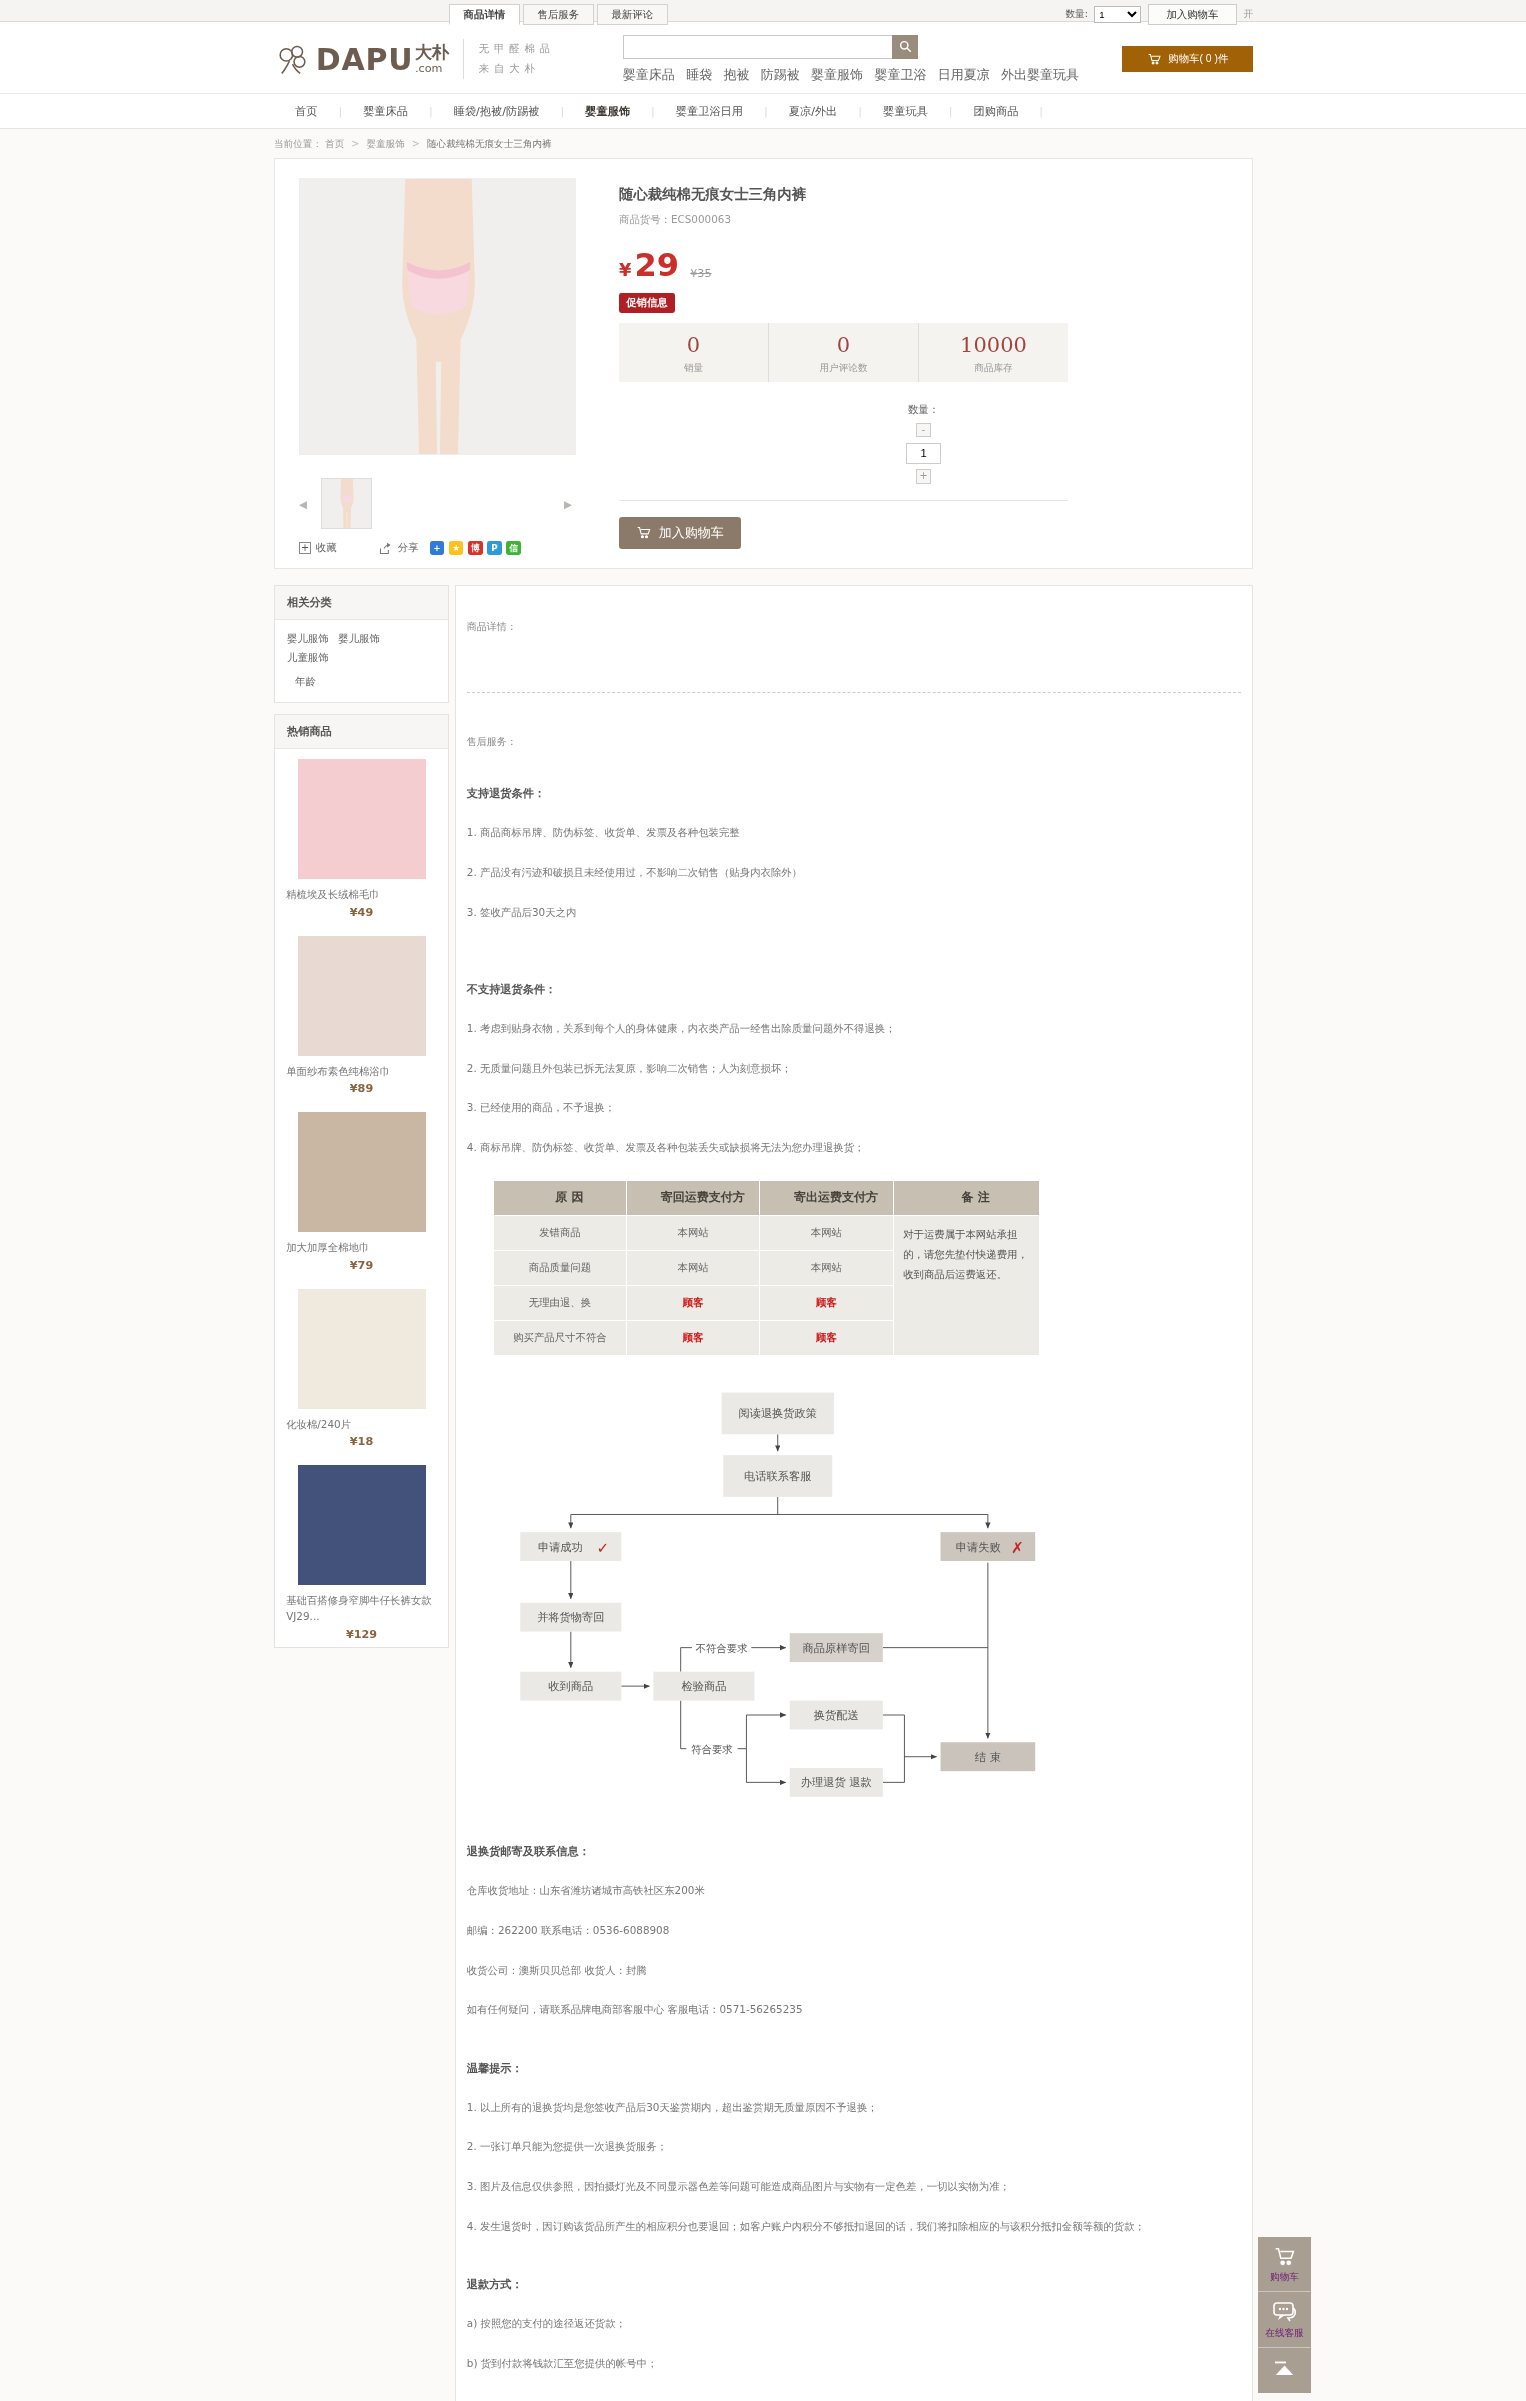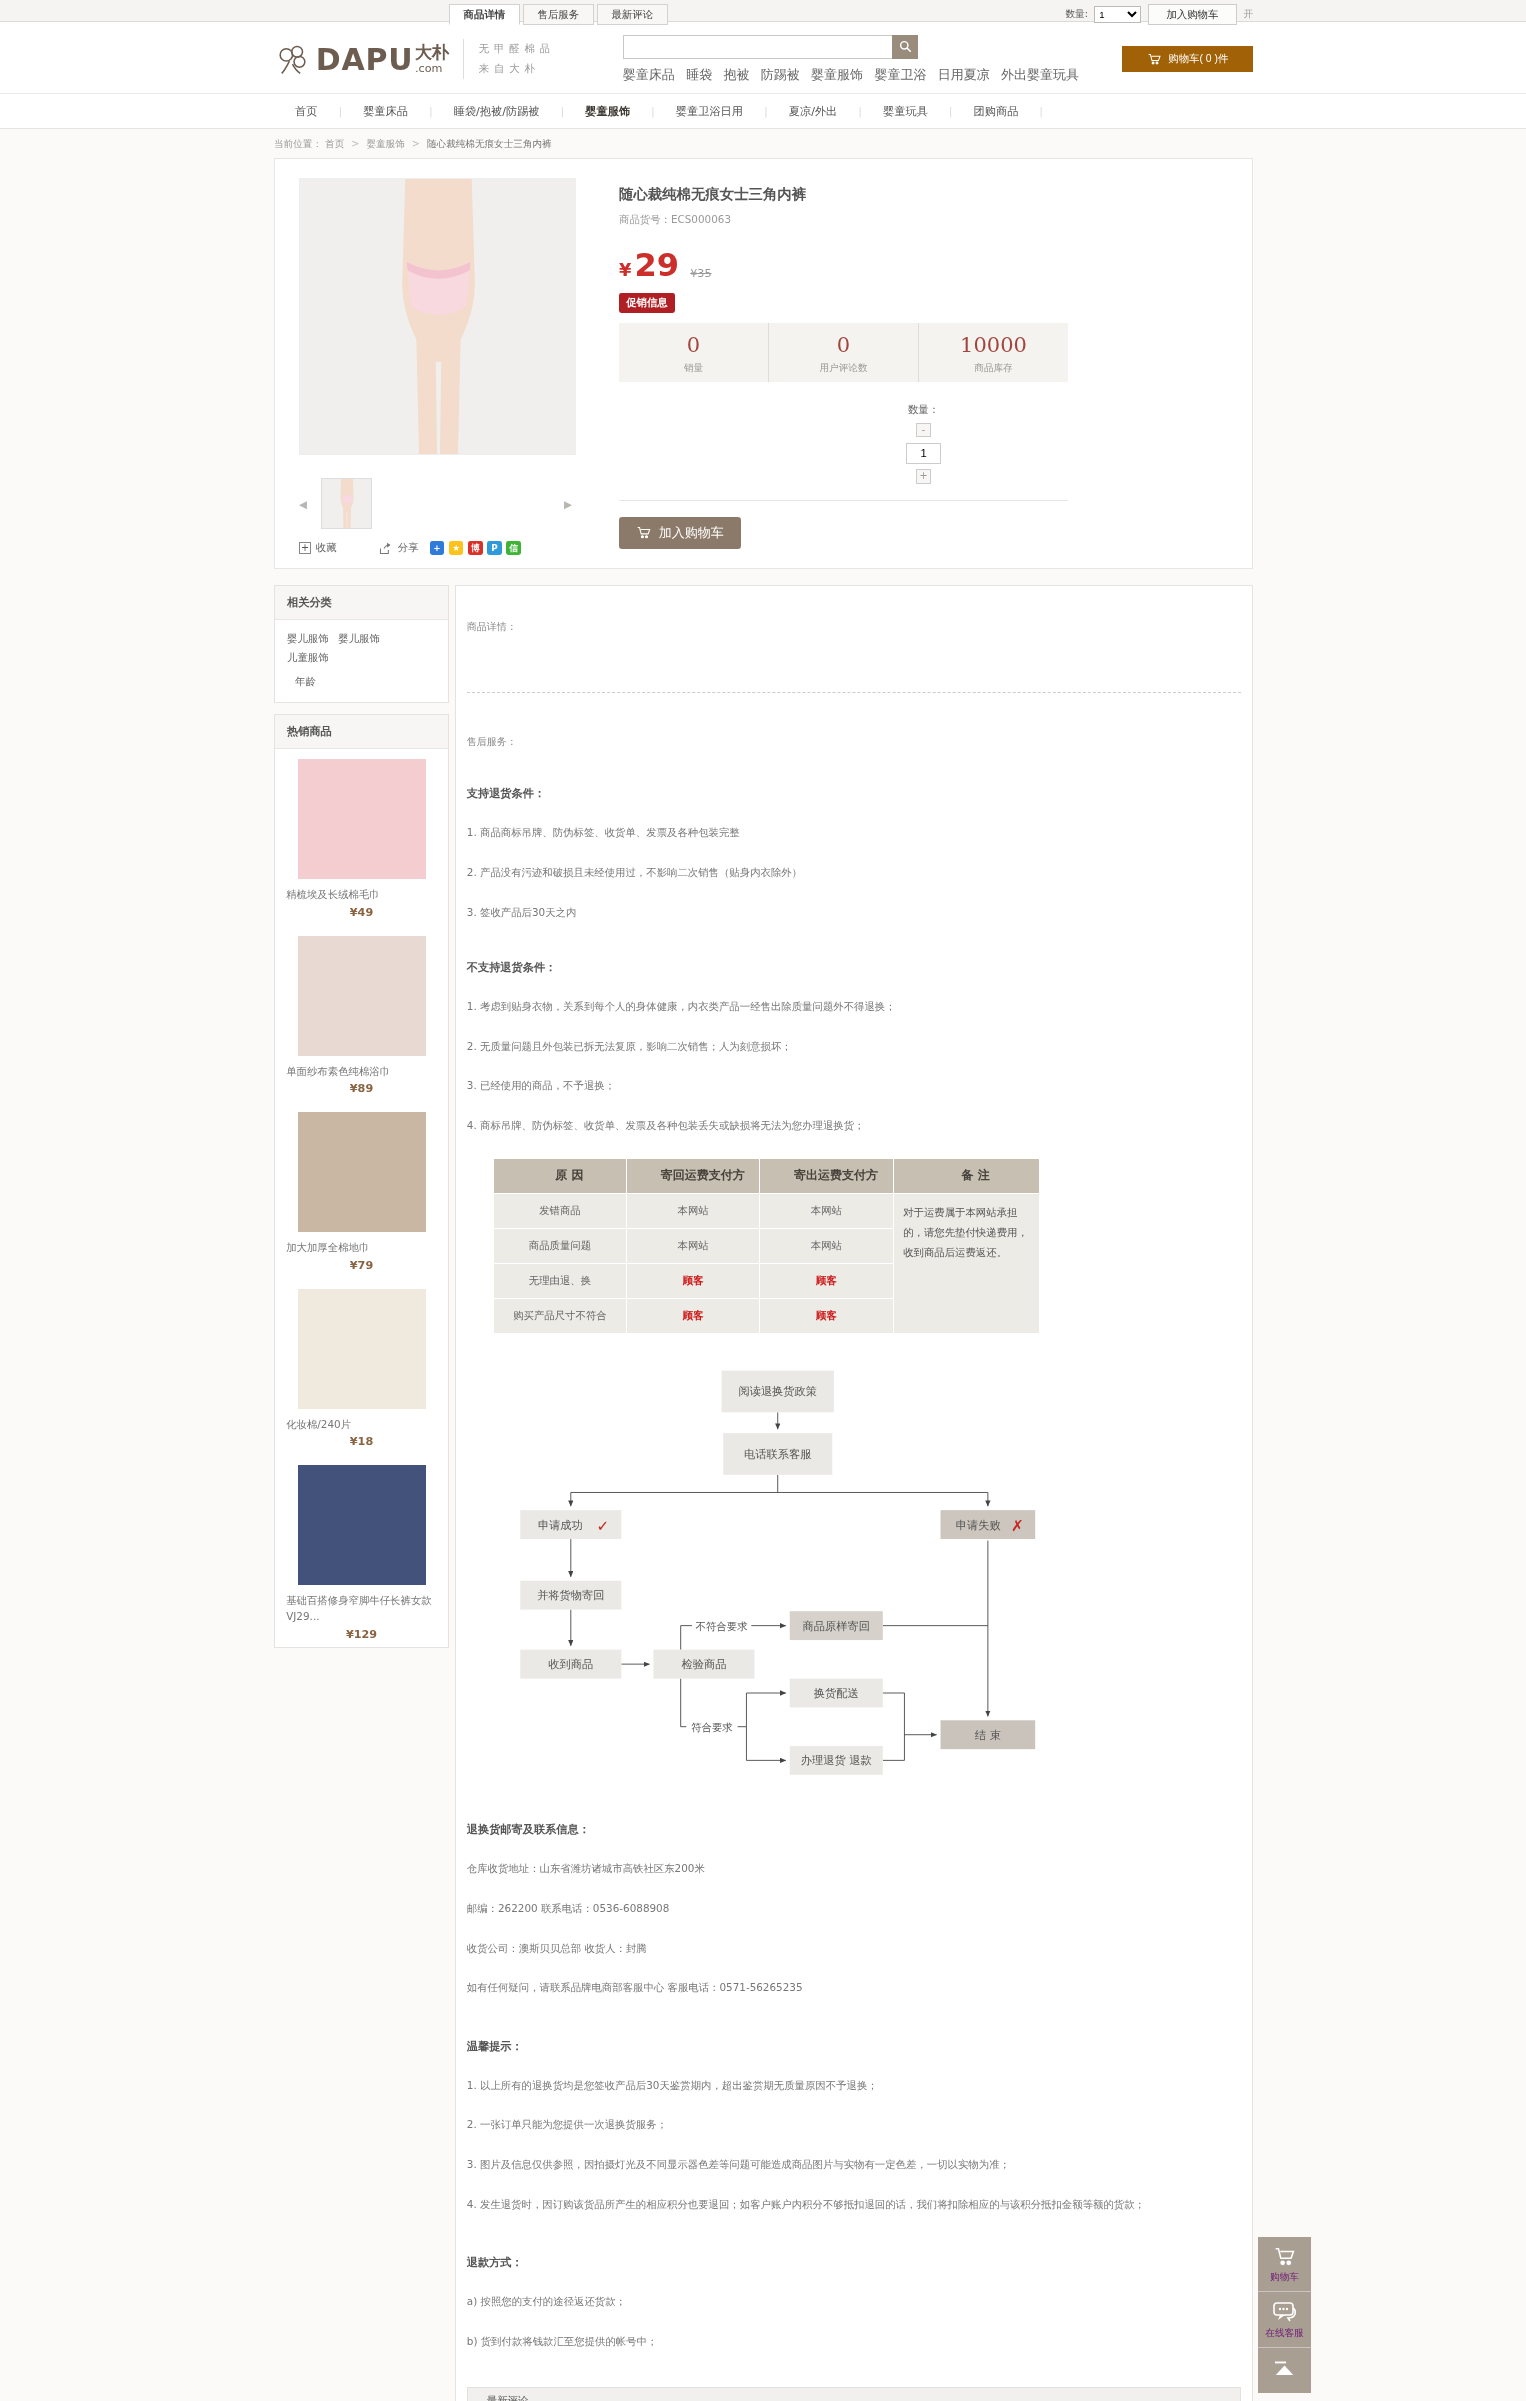--- a/index.html
+++ b/index.html
@@ -351,21 +351,21 @@
         <div class="main-panel">
           <div class="sec-label">商品详情：</div>
           <hr class="dashed-hr">
           <div class="sec-label">售后服务：</div>
 
           <div class="blk-title">支持退货条件：</div>
           <p class="li">1. 商品商标吊牌、防伪标签、收货单、发票及各种包装完整</p>
           <p class="li">2. 产品没有污迹和破损且未经使用过，不影响二次销售（贴身内衣除外）</p>
           <p class="li">3. 签收产品后30天之内</p>
 
-          <div class="blk-title" style="margin-top:40px">不支持退货条件：</div>
+          <div class="blk-title" style="margin-top:62px">不支持退货条件：</div>
           <p class="li">1. 考虑到贴身衣物，关系到每个人的身体健康，内衣类产品一经售出除质量问题外不得退换；</p>
           <p class="li">2. 无质量问题且外包装已拆无法复原，影响二次销售；人为刻意损坏；</p>
           <p class="li">3. 已经使用的商品，不予退换；</p>
           <p class="li">4. 商标吊牌、防伪标签、收货单、发票及各种包装丢失或缺损将无法为您办理退换货；</p>
 
           <table class="fee-table">
             <tbody>
                 <tr>
               <th style="width:133px">原  因</th>
               <th style="width:133px">寄回运费支付方</th>

